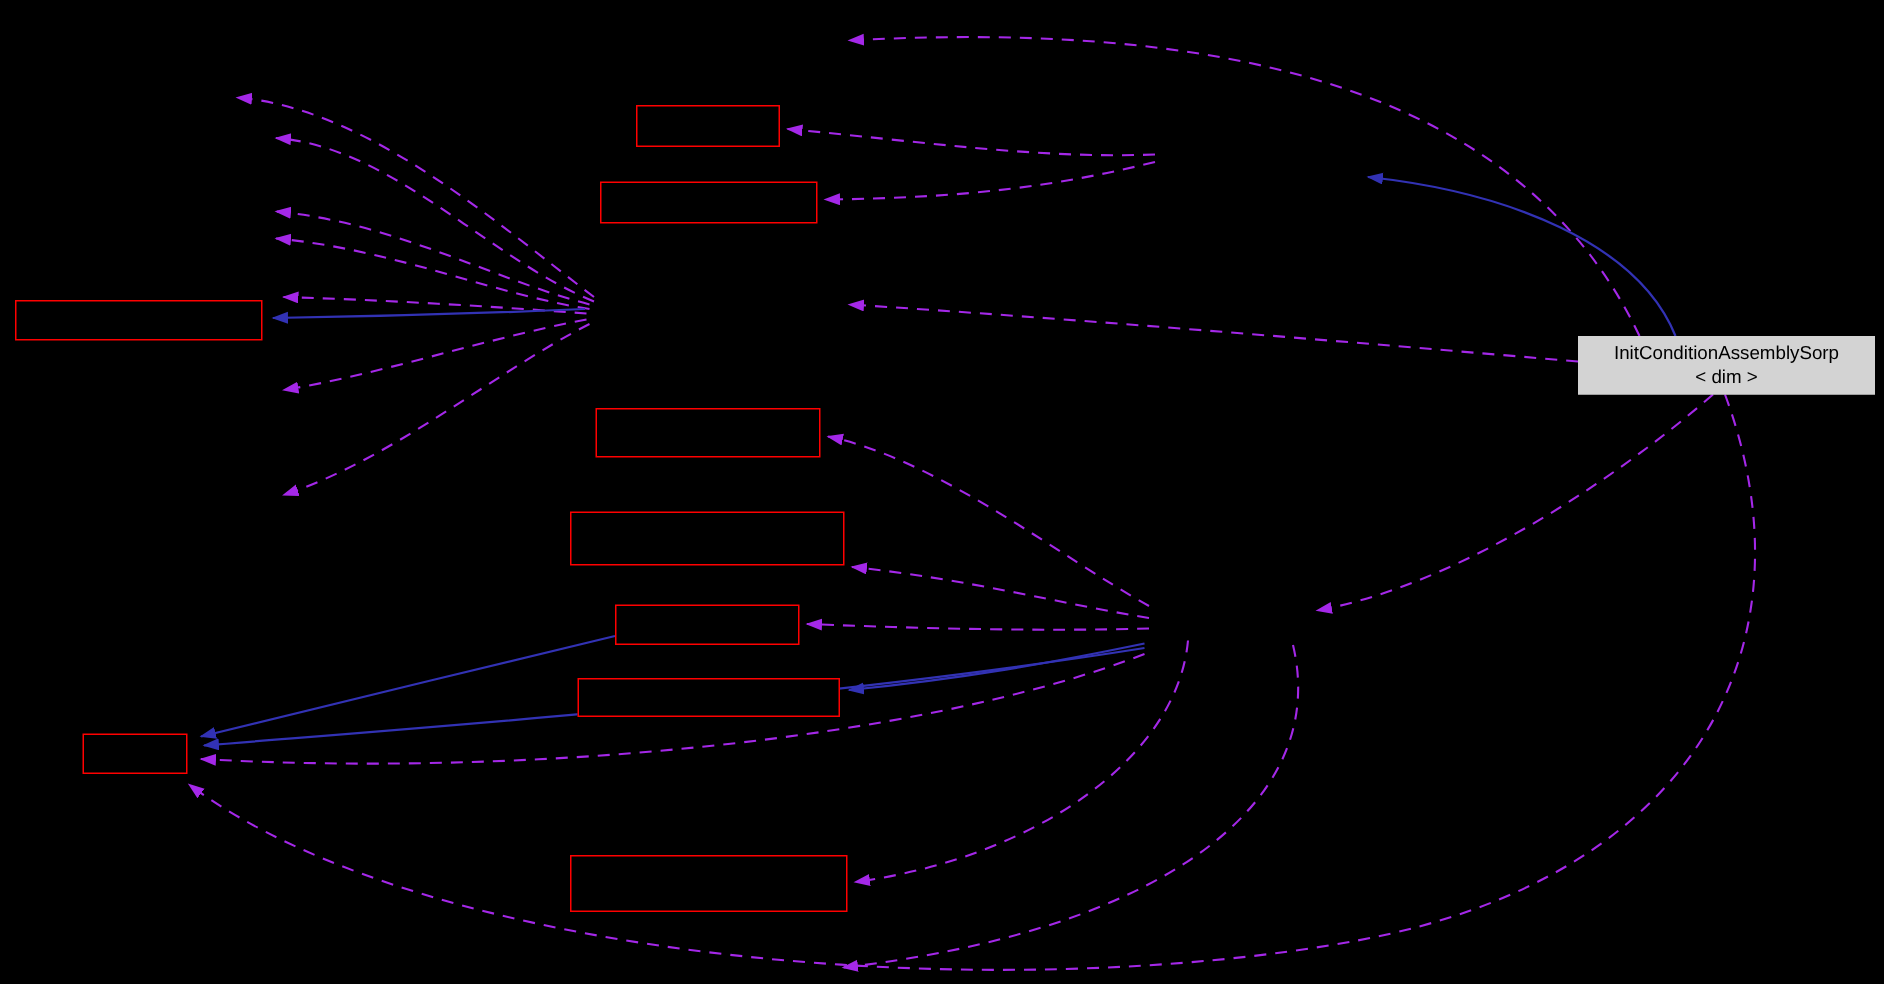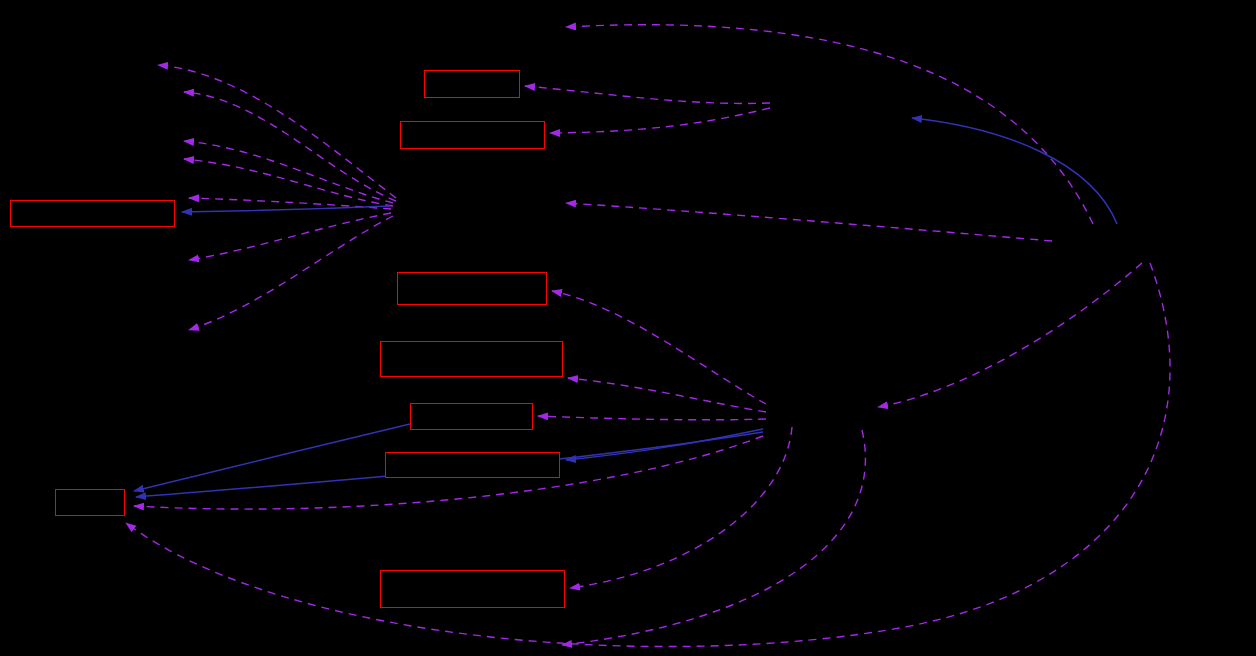--- a/index.html
+++ b/index.html
@@ -89,14 +89,18 @@
   <div class="gnode" style="left:424px;top:70px;width:96px;height:28px"></div>
   <div class="gnode" style="left:400px;top:121px;width:145px;height:28px"></div>
   <div class="gnode" style="left:10px;top:200px;width:165px;height:27px"></div>
   <div class="gnode" style="left:397px;top:272px;width:150px;height:33px"></div>
   <div class="gnode" style="left:380px;top:341px;width:183px;height:36px"></div>
   <div class="gnode" style="left:410px;top:403px;width:123px;height:27px"></div>
   <div class="gnode" style="left:385px;top:452px;width:175px;height:26px"></div>
   <div class="gnode" style="left:55px;top:489px;width:70px;height:27px"></div>
   <div class="gnode" style="left:380px;top:570px;width:185px;height:38px"></div>
 
+  <div class="main-node">
+    <span>InitConditionAssemblySorp</span>
+    <span>&lt; dim &gt;</span>
+  </div>
 
 </div>
 
 </body></html>

